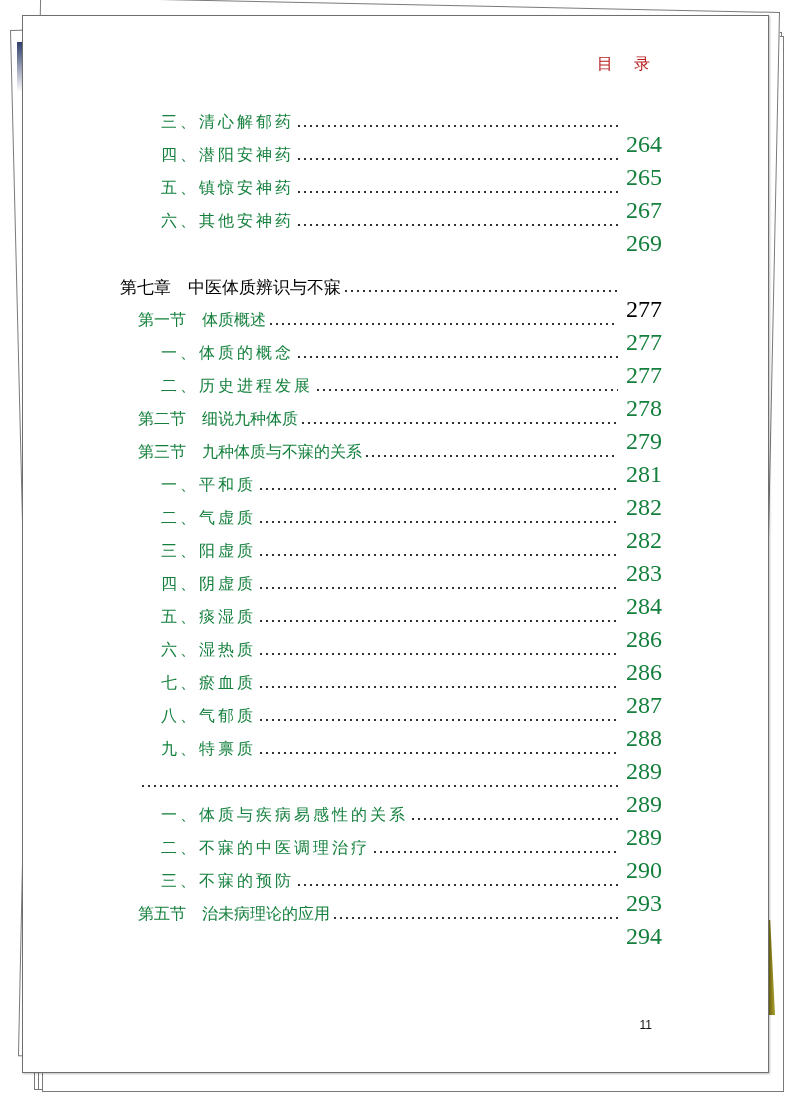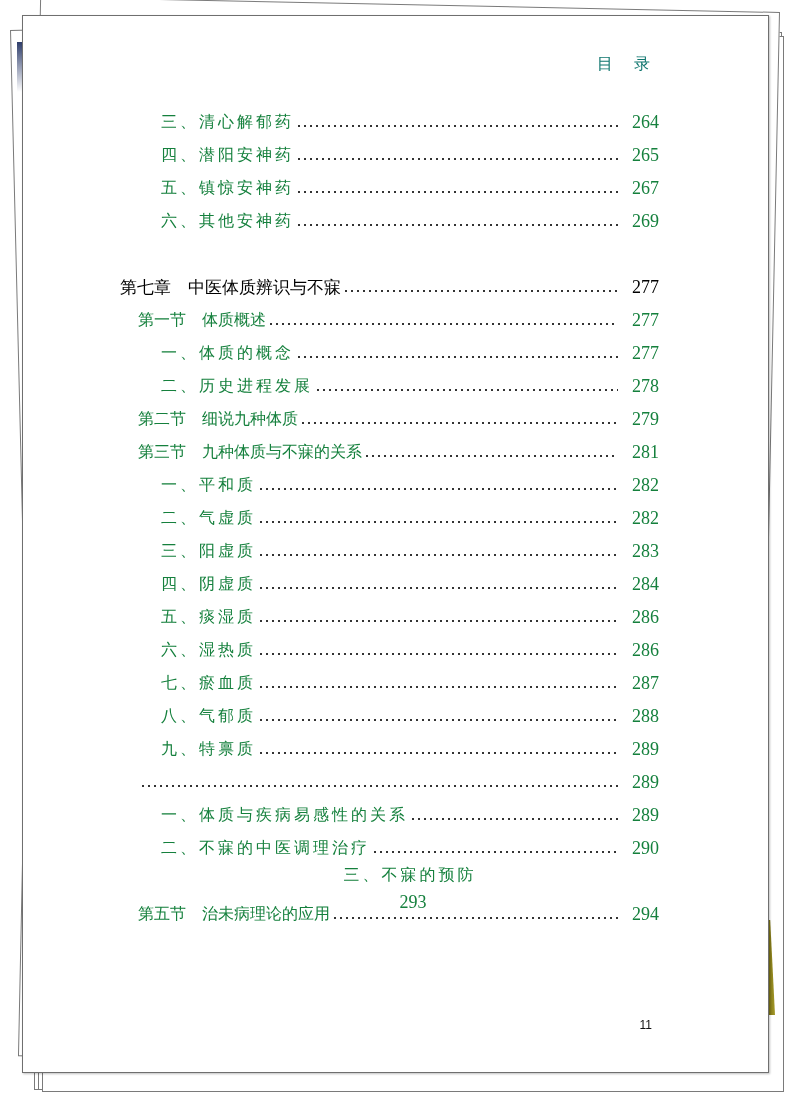--- a/index.html
+++ b/index.html
@@ -53,21 +53,21 @@
       box-sizing: border-box;
       box-shadow: 1px 1px 2px rgba(0,0,0,0.25);
     }
     .running-head {
       position: absolute;
       right: 110px;
       top: 38px;
       font-family: "DejaVu Sans", sans-serif;
       font-size: 16px;
       letter-spacing: 8px;
-      color: #0f766e;
+      color: #b91c1c;
     }
     .toc {
       position: absolute;
       left: 0; top: 90px;
       width: 747px;
     }
     .toc-row {
       position: absolute;
       height: 33px;
       display: flex;
@@ -84,23 +84,24 @@
       height: 2px;
       align-self: center;
       margin-top: 6px;
       background-image: radial-gradient(circle, #333 0.9px, transparent 1.1px);
       background-size: 6px 2px;
       background-repeat: repeat-x;
     }
     .toc-row .pg {
       flex: 0 0 auto;
       font-family: "Liberation Serif", serif;
-      font-size: 18px;
+      font-size: 24px;
       width: 33px;
       text-align: right;
+      margin-top: 44px;
     }
     .lvl-chapter {
       font-family: "DejaVu Sans", sans-serif !important;
       font-size: 17px !important;
       color: #000 !important;
     }
     .lvl-section { font-family: "DejaVu Sans", sans-serif; justify-content: space-between; }
     .lvl-item .title { letter-spacing: 3px; }
     .page-number {
       position: absolute;
@@ -228,21 +229,21 @@
       <div class="toc-row lvl-item" style="top: 693px; left: 138px; width: 498px;">
         <span class="title">一、体质与疾病易感性的关系</span>
         <span class="leader"></span>
         <span class="pg">289</span>
       </div>
       <div class="toc-row lvl-item" style="top: 726px; left: 138px; width: 498px;">
         <span class="title">二、不寐的中医调理治疗</span>
         <span class="leader"></span>
         <span class="pg">290</span>
       </div>
-      <div class="toc-row lvl-item" style="top: 759px; left: 138px; width: 498px; flex-direction: column;">
+      <div class="toc-row lvl-item" style="top: 759px; left: 138px; width: 498px;">
         <span class="title">三、不寐的预防</span>
         <span class="leader"></span>
         <span class="pg">293</span>
       </div>
       <div class="toc-row lvl-section" style="top: 792px; left: 115px; width: 521px;">
         <span class="title">第五节　治未病理论的应用</span>
         <span class="leader"></span>
         <span class="pg">294</span>
       </div>
     </div>

